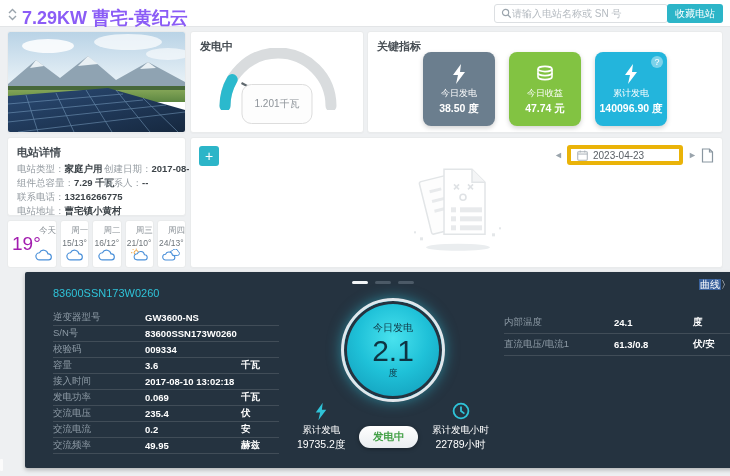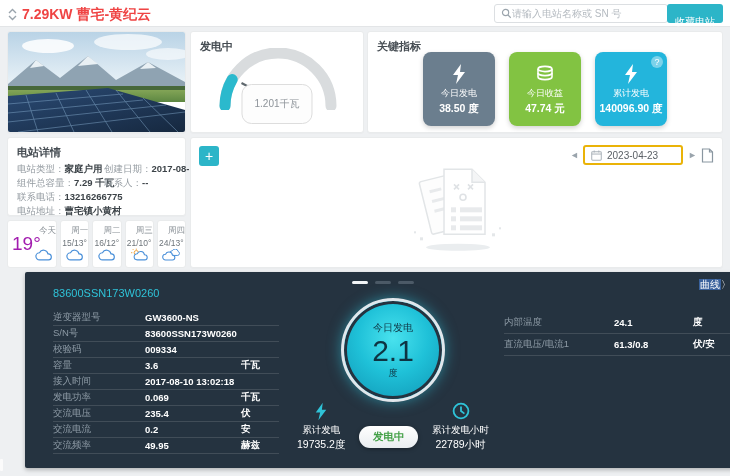--- a/index.html
+++ b/index.html
@@ -1,26 +1,26 @@
 <!DOCTYPE html>
 <html><head>
 <meta charset="utf-8">
 <style>
   * { margin:0; padding:0; box-sizing:border-box; }
   html,body { width:730px; height:476px; }
   body { font-family:"Liberation Sans","DejaVu Sans",sans-serif; background:#eef0f2; position:relative; overflow:hidden; }
 
   
   .topbar { position:absolute; left:0; top:0; width:730px; height:27px; background:#fff; border-bottom:1px solid #e3e5e7; }
-  .title { position:absolute; left:22px; top:6px; font-size:14px; font-weight:bold; color:#ef4444; }
+  .title { position:absolute; left:22px; top:6px; font-size:18px; font-weight:bold; color:#8b5cf6; }
   .sorticon { position:absolute; left:7px; top:7px; width:11px; height:13px; color:#9aa4ac; }
   .searchbox { position:absolute; right:62px; top:4px; width:174px; height:19px; background:#fff; border:1px solid #dcdfe2; border-radius:3px; display:flex; align-items:center; padding:0 6px; }
   .searchbox input { border:none; outline:none; flex:1; font-size:10px; color:#666; background:transparent; font-family:inherit; }
   .searchbox input::placeholder { color:#b4bac0; }
-  .collect-btn { position:absolute; right:7px; top:4px; height:19px; padding:8px 8px; background:#2cb5c8; color:#fff; border:none; border-radius:3px; font-size:10px; font-family:inherit; cursor:pointer; line-height:19px; }
+  .collect-btn { position:absolute; right:7px; top:4px; height:19px; padding:0 8px; background:#2cb5c8; color:#fff; border:none; border-radius:3px; font-size:10px; font-family:inherit; cursor:pointer; line-height:19px; }
 
   .card { position:absolute; background:#fff; border:1px solid #e9ebec; border-radius:3px; box-shadow:0 1px 1px rgba(0,0,0,0.02); }
   .panel-title { position:absolute; left:9px; top:7px; font-size:11px; font-weight:bold; color:#454c52; }
 
   
   .photo-card { left:7px; top:31px; width:179px; height:102px; overflow:hidden; }
   .photo-card svg { display:block; }
 
   
   .gauge-card { left:190px; top:31px; width:174px; height:102px; }
@@ -51,21 +51,21 @@
   .wtemp-big { font-size:19px; color:#a21caf; position:absolute; left:4px; top:12px; font-weight:400; }
   .wtemp { font-size:8.5px; color:#6e757b; text-align:center; margin-top:1px; }
   .wicon { position:absolute; bottom:2px; right:3px; }
   .wicon-c { position:absolute; bottom:2px; left:50%; transform:translateX(-50%); }
 
   
   .chart-card { left:190px; top:137px; width:533px; height:131px; }
   .plus-btn { position:absolute; left:8px; top:8px; width:20px; height:20px; background:#2cb5c8; border:none; border-radius:3px; color:#fff; font-size:14px; line-height:18px; cursor:pointer; font-family:inherit; }
   .date-group { position:absolute; right:8px; top:7px; display:flex; align-items:center; gap:5px; }
   .arrow-btn { width:8px; height:10px; color:#9aa4ac; font-size:9px; line-height:10px; cursor:pointer; background:none; border:none; padding:0; font-family:inherit; }
-  .date-box { width:100px; height:20px; border:2px solid #eab308; border-radius:3px; display:flex; align-items:center; gap:5px; padding:0 6px; font-size:10px; color:#5a6066; background:#fff; cursor:pointer; }
+  .date-box { width:116px; height:20px; border:4px solid #eab308; border-radius:3px; display:flex; align-items:center; gap:5px; padding:0 6px; font-size:10px; color:#5a6066; background:#fff; cursor:pointer; }
   .export-ic { cursor:pointer; }
   .empty-wrap { position:absolute; left:50%; top:50%; transform:translate(-50%,-46%); }
 
   
   .dark-panel { position:absolute; left:7px; top:272px; width:716px; height:196px; background:#253340; border-radius:2px; box-shadow:0 2px 4px rgba(0,0,0,0.25);margin-left:18px; }
   .dashes { position:absolute; left:50%; top:9px; transform:translateX(-50%); display:flex; gap:7px; }
   .dash { width:16px; height:3px; border-radius:2px; background:#4c5a67; cursor:pointer; }
   .dash.active { background:#f2f5f7; }
   .curve-link { position:absolute; right:10px; top:6px; font-size:10px; color:#fff; cursor:pointer; }
   .curve-link .txt { background:rgba(74,134,232,0.55); padding:0 1px; }

